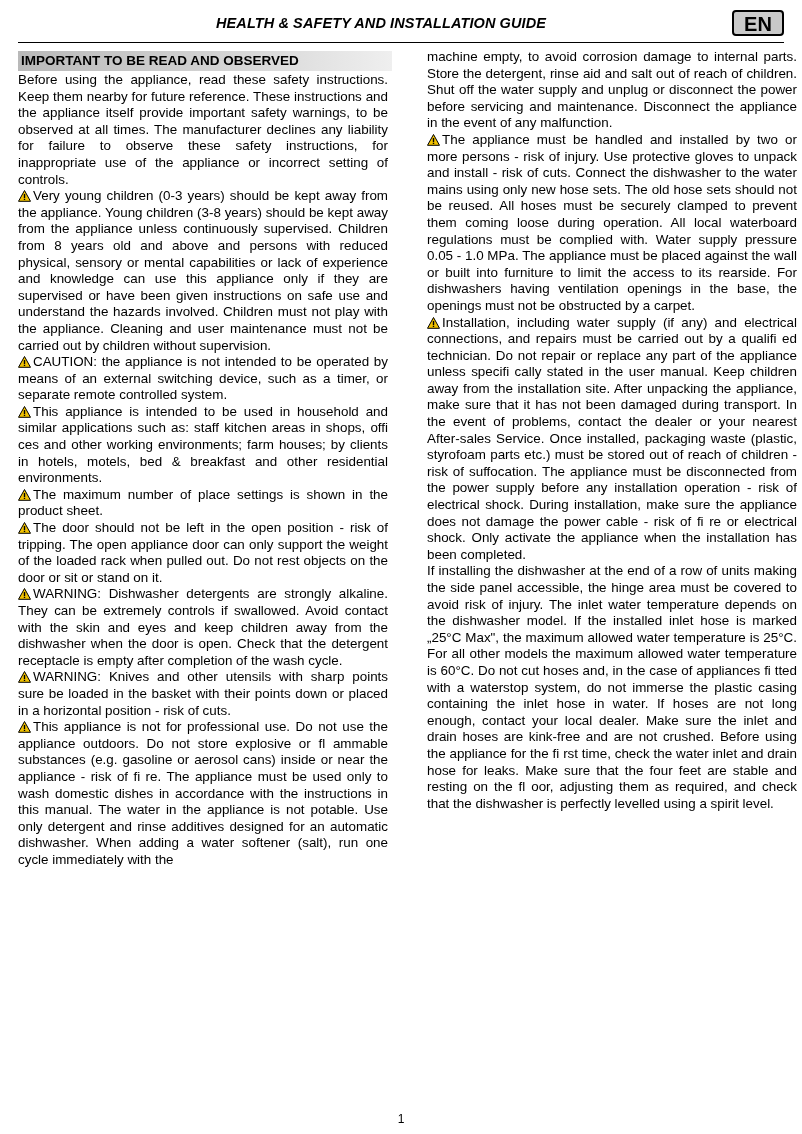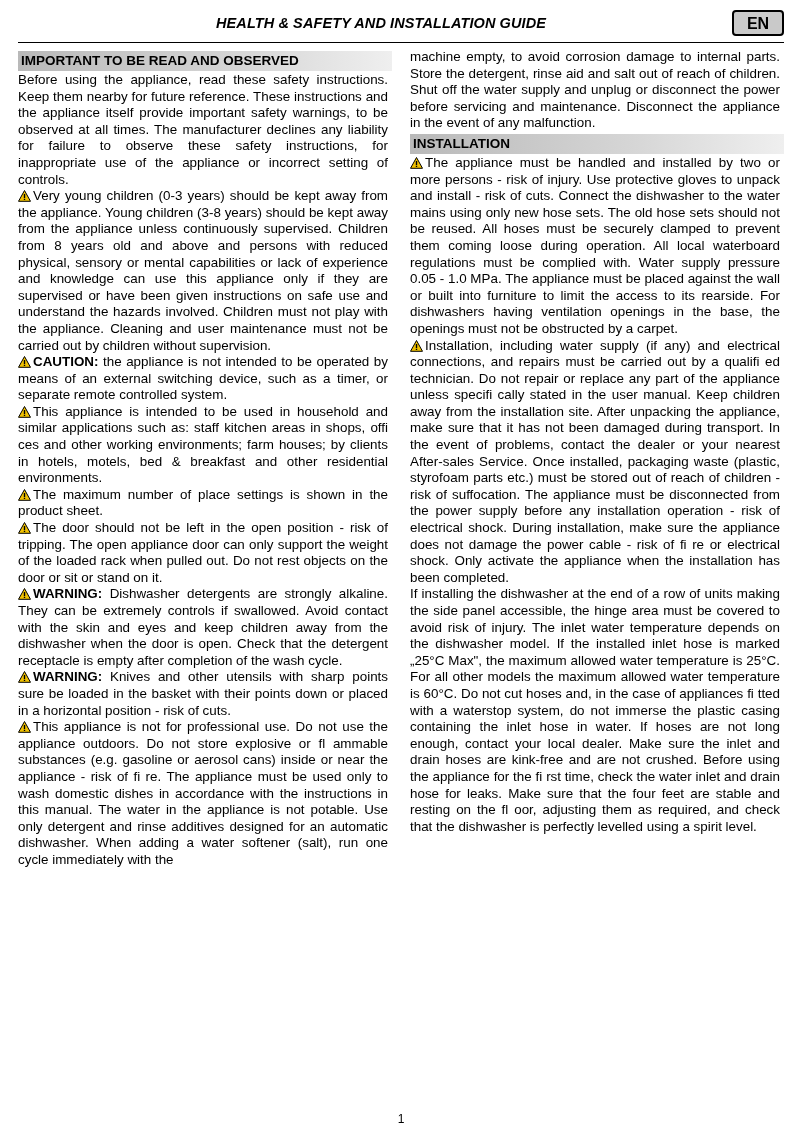--- a/index.html
+++ b/index.html
@@ -38,34 +38,34 @@
   }
   .lang-badge {
     position: absolute;
     right: 0;
     top: 0;
     width: 52px;
     height: 26px;
     border: 2px solid #000;
     border-radius: 4px;
     background: #c9c9c9;
-    font-size: 16px;
+    font-size: 20px;
     font-weight: bold;
     text-align: center;
     line-height: 24px;
     box-sizing: border-box;
   }
   .rule {
     border-top: 1.5px solid #000;
     margin: 2px 0 6px 0;
   }
   
   .cols {
     display: flex;
-    gap: 18px;
+    gap: 35px;
     align-items: flex-start;
   }
   .col {
     width: 374px;
     flex: 0 0 374px;
   }
   
   .section-bar {
     background: linear-gradient(to right, #b9b9b9 0%, #d6d6d6 60%, #efefef 100%);
     font-weight: bold;
@@ -87,21 +87,21 @@
   .warn {
     display: inline-block;
     width: 13px;
     height: 12px;
     position: relative;
     top: 2px;
     margin-right: 2px;
     vertical-align: baseline;
   }
   .warn svg { display: block; }
-  b.lbl { font-weight: bold; }
+  b.lbl { font-weight: normal; }
   
   .footer {
     position: absolute;
     bottom: 8px;
     left: 0;
     width: 802px;
     text-align: center;
     font-size: 12px;
   }
 </style>
@@ -157,21 +157,20 @@
               <rect x="5.8" y="8.7" width="1.4" height="1.3" fill="#000"></rect>
             </svg></span><b class="lbl">WARNING:</b><span> Knives and other utensils with sharp points sure be loaded in the basket with their points down or placed in a horizontal position - risk of cuts.</span></p>
         <p class="body"><span class="warn"><svg width="13" height="12" viewBox="0 0 13 12">
               <polygon points="6.5,0.5 12.5,11.3 0.5,11.3" fill="#f2c200" stroke="#000" stroke-width="1"></polygon>
               <rect x="5.8" y="4" width="1.4" height="4" fill="#000"></rect>
               <rect x="5.8" y="8.7" width="1.4" height="1.3" fill="#000"></rect>
             </svg></span><span>This appliance is not for professional use. Do not use the appliance outdoors. Do not store explosive or fl ammable substances (e.g. gasoline or aerosol cans) inside or near the appliance - risk of fi re. The appliance must be used only to wash domestic dishes in accordance with the instructions in this manual. The water in the appliance is not potable. Use only detergent and rinse additives designed for an automatic dishwasher. When adding a water softener (salt), run one cycle immediately with the</span></p>
       </div>
     <div class="col" id="right-col">
         <p class="body"><span>machine empty, to avoid corrosion damage to internal parts. Store the detergent, rinse aid and salt out of reach of children. Shut off the water supply and unplug or disconnect the power before servicing and maintenance. Disconnect the appliance in the event of any malfunction.</span></p>
-        <div class="section-bar">INSTALLATION</div>
         <p class="body"><span class="warn"><svg width="13" height="12" viewBox="0 0 13 12">
               <polygon points="6.5,0.5 12.5,11.3 0.5,11.3" fill="#f2c200" stroke="#000" stroke-width="1"></polygon>
               <rect x="5.8" y="4" width="1.4" height="4" fill="#000"></rect>
               <rect x="5.8" y="8.7" width="1.4" height="1.3" fill="#000"></rect>
             </svg></span><span>The appliance must be handled and installed by two or more persons - risk of injury. Use protective gloves to unpack and install - risk of cuts. Connect the dishwasher to the water mains using only new hose sets. The old hose sets should not be reused. All hoses must be securely clamped to prevent them coming loose during operation. All local waterboard regulations must be complied with. Water supply pressure 0.05 - 1.0 MPa. The appliance must be placed against the wall or built into furniture to limit the access to its rearside. For dishwashers having ventilation openings in the base, the openings must not be obstructed by a carpet.</span></p>
         <p class="body"><span class="warn"><svg width="13" height="12" viewBox="0 0 13 12">
               <polygon points="6.5,0.5 12.5,11.3 0.5,11.3" fill="#f2c200" stroke="#000" stroke-width="1"></polygon>
               <rect x="5.8" y="4" width="1.4" height="4" fill="#000"></rect>
               <rect x="5.8" y="8.7" width="1.4" height="1.3" fill="#000"></rect>
             </svg></span><span>Installation, including water supply (if any) and electrical connections, and repairs must be carried out by a qualifi ed technician. Do not repair or replace any part of the appliance unless specifi cally stated in the user manual. Keep children away from the installation site. After unpacking the appliance, make sure that it has not been damaged during transport. In the event of problems, contact the dealer or your nearest After-sales Service. Once installed, packaging waste (plastic, styrofoam parts etc.) must be stored out of reach of children - risk of suffocation. The appliance must be disconnected from the power supply before any installation operation - risk of electrical shock. During installation, make sure the appliance does not damage the power cable - risk of fi re or electrical shock. Only activate the appliance when the installation has been completed.</span></p>

